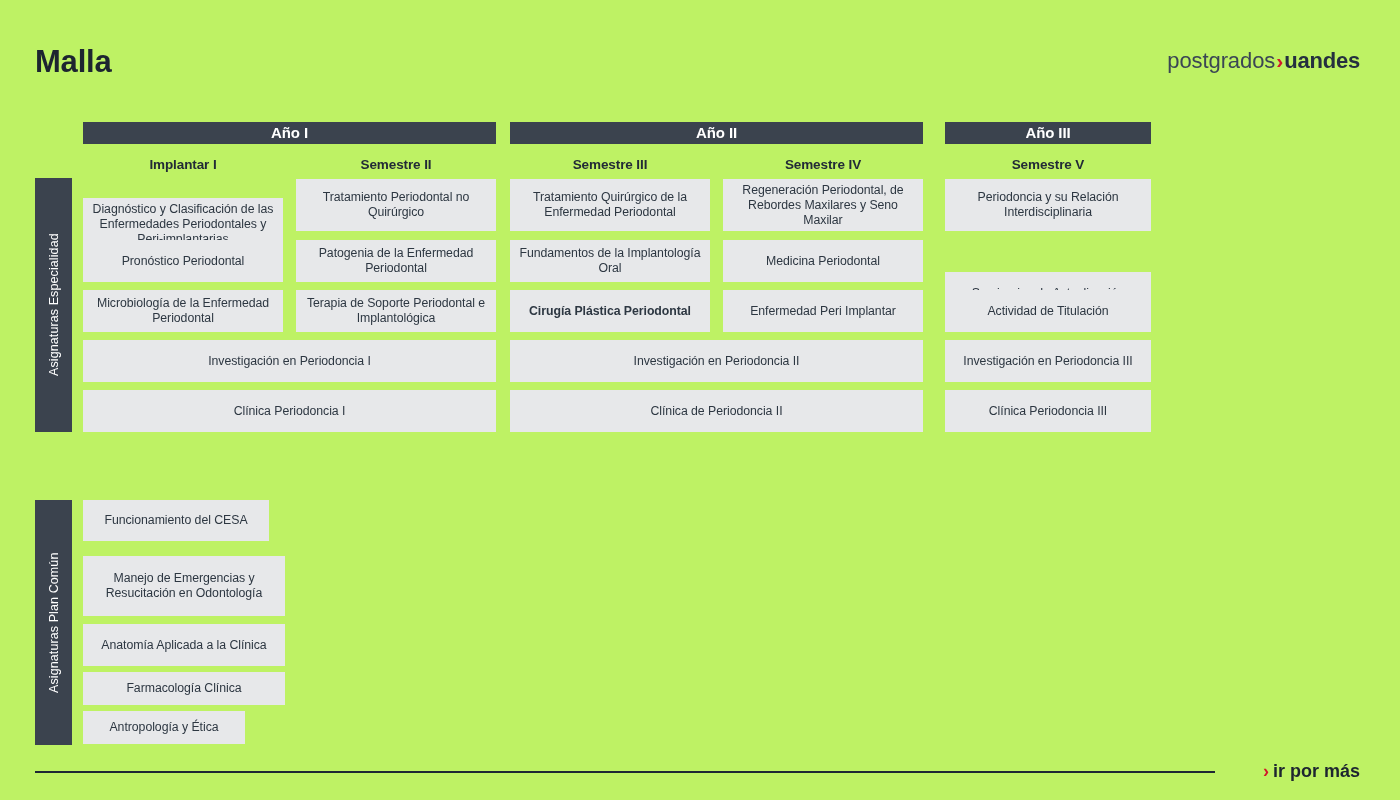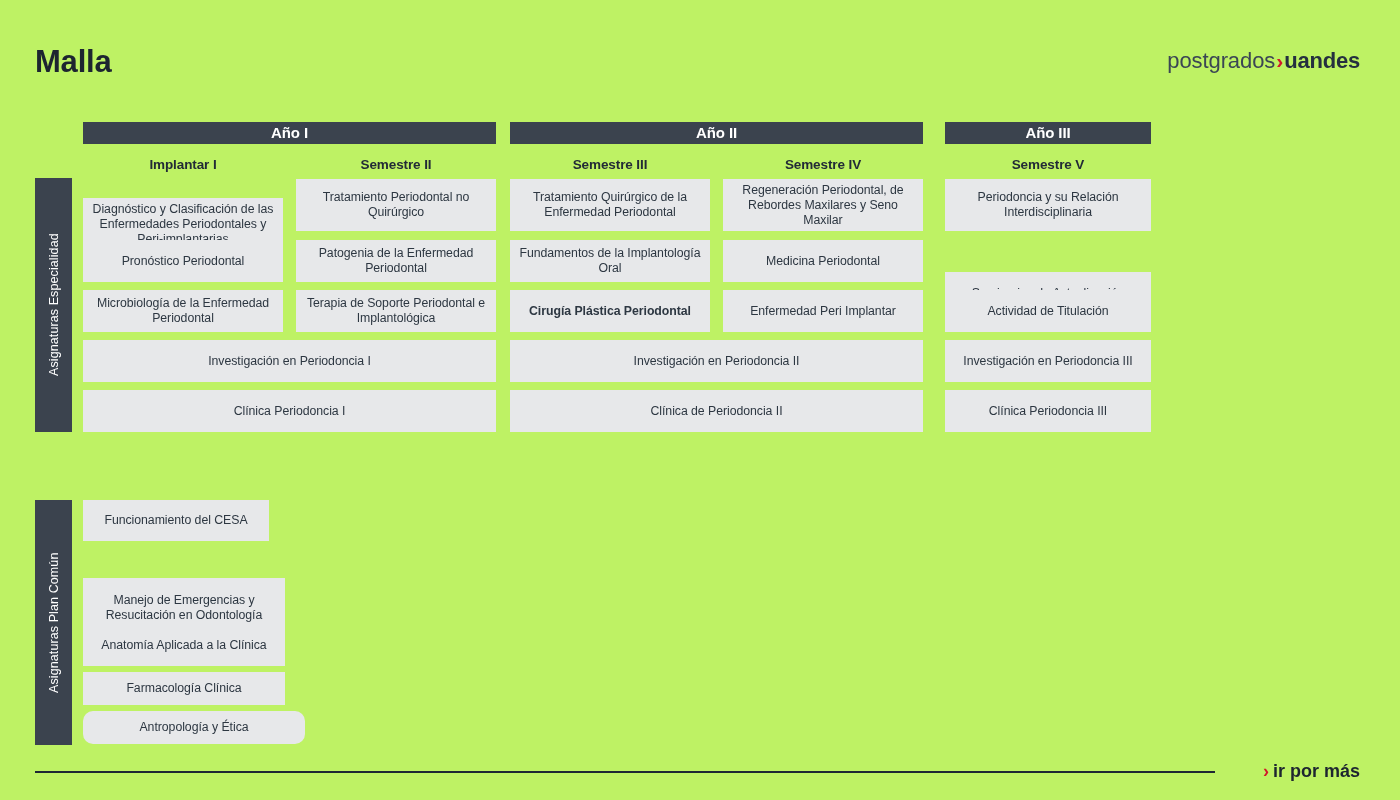--- a/index.html
+++ b/index.html
@@ -205,24 +205,24 @@
     <div class="course-card" style="left:945px; top:390px; width:206px; height:42px;">Clínica Periodoncia III</div>
 
     <div class="course-card" style="left:83px; top:340px; width:413px; height:42px;">Investigación en Periodoncia I</div>
     <div class="course-card" style="left:510px; top:340px; width:413px; height:42px;">Investigación en Periodoncia II</div>
     <div class="course-card" style="left:83px; top:390px; width:413px; height:42px;">Clínica Periodoncia I</div>
     <div class="course-card" style="left:510px; top:390px; width:413px; height:42px;">Clínica de Periodoncia II</div>
 
     <div class="side-label" id="side-label-plancomun">Asignaturas Plan Común</div>
 
     <div class="course-card" style="left:83px; top:500px; width:186px; height:41px;">Funcionamiento del CESA</div>
-    <div class="course-card" style="left:83px; top:556px; width:202px; height:60px;margin-top:22px;">Manejo de Emergencias y Resucitación en Odontología</div>
+    <div class="course-card" style="left:83px; top:556px; width:202px; height:60px;">Manejo de Emergencias y Resucitación en Odontología</div>
     <div class="course-card" style="left:83px; top:624px; width:202px; height:42px;">Anatomía Aplicada a la Clínica</div>
     <div class="course-card" style="left:83px; top:672px; width:202px; height:33px;">Farmacología Clínica</div>
-    <div class="course-card" style="left:83px; top:711px; width:222px; height:33px;border-radius:10px;">Antropología y Ética</div>
+    <div class="course-card" style="left:83px; top:711px; width:162px; height:33px;">Antropología y Ética</div>
 
   </div>
 
   <div class="footer-rule"></div>
 
   <div class="footer-cta">
     <span class="cta-chevron">›</span><span>ir por más</span>
   </div>
 
 </div>

